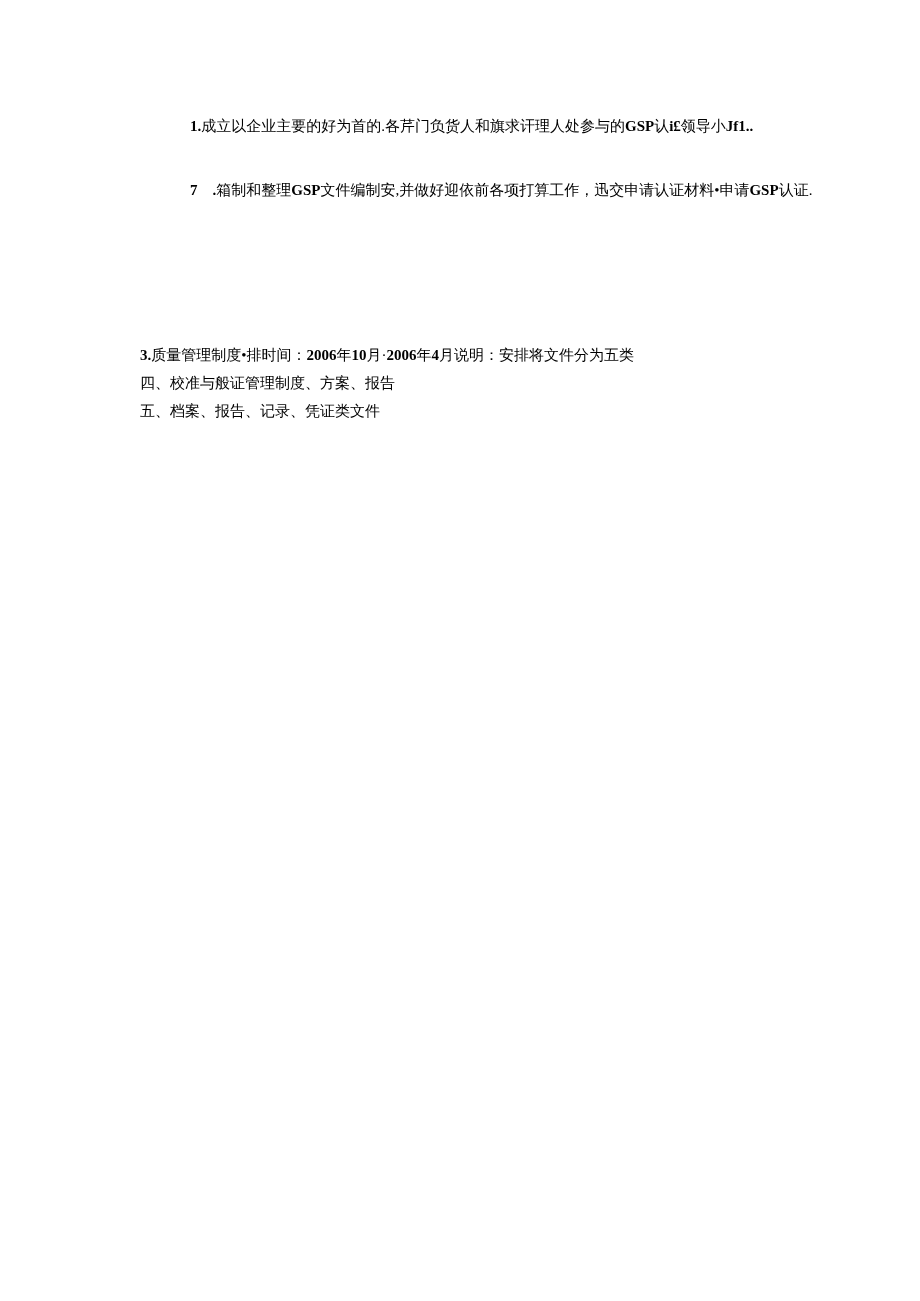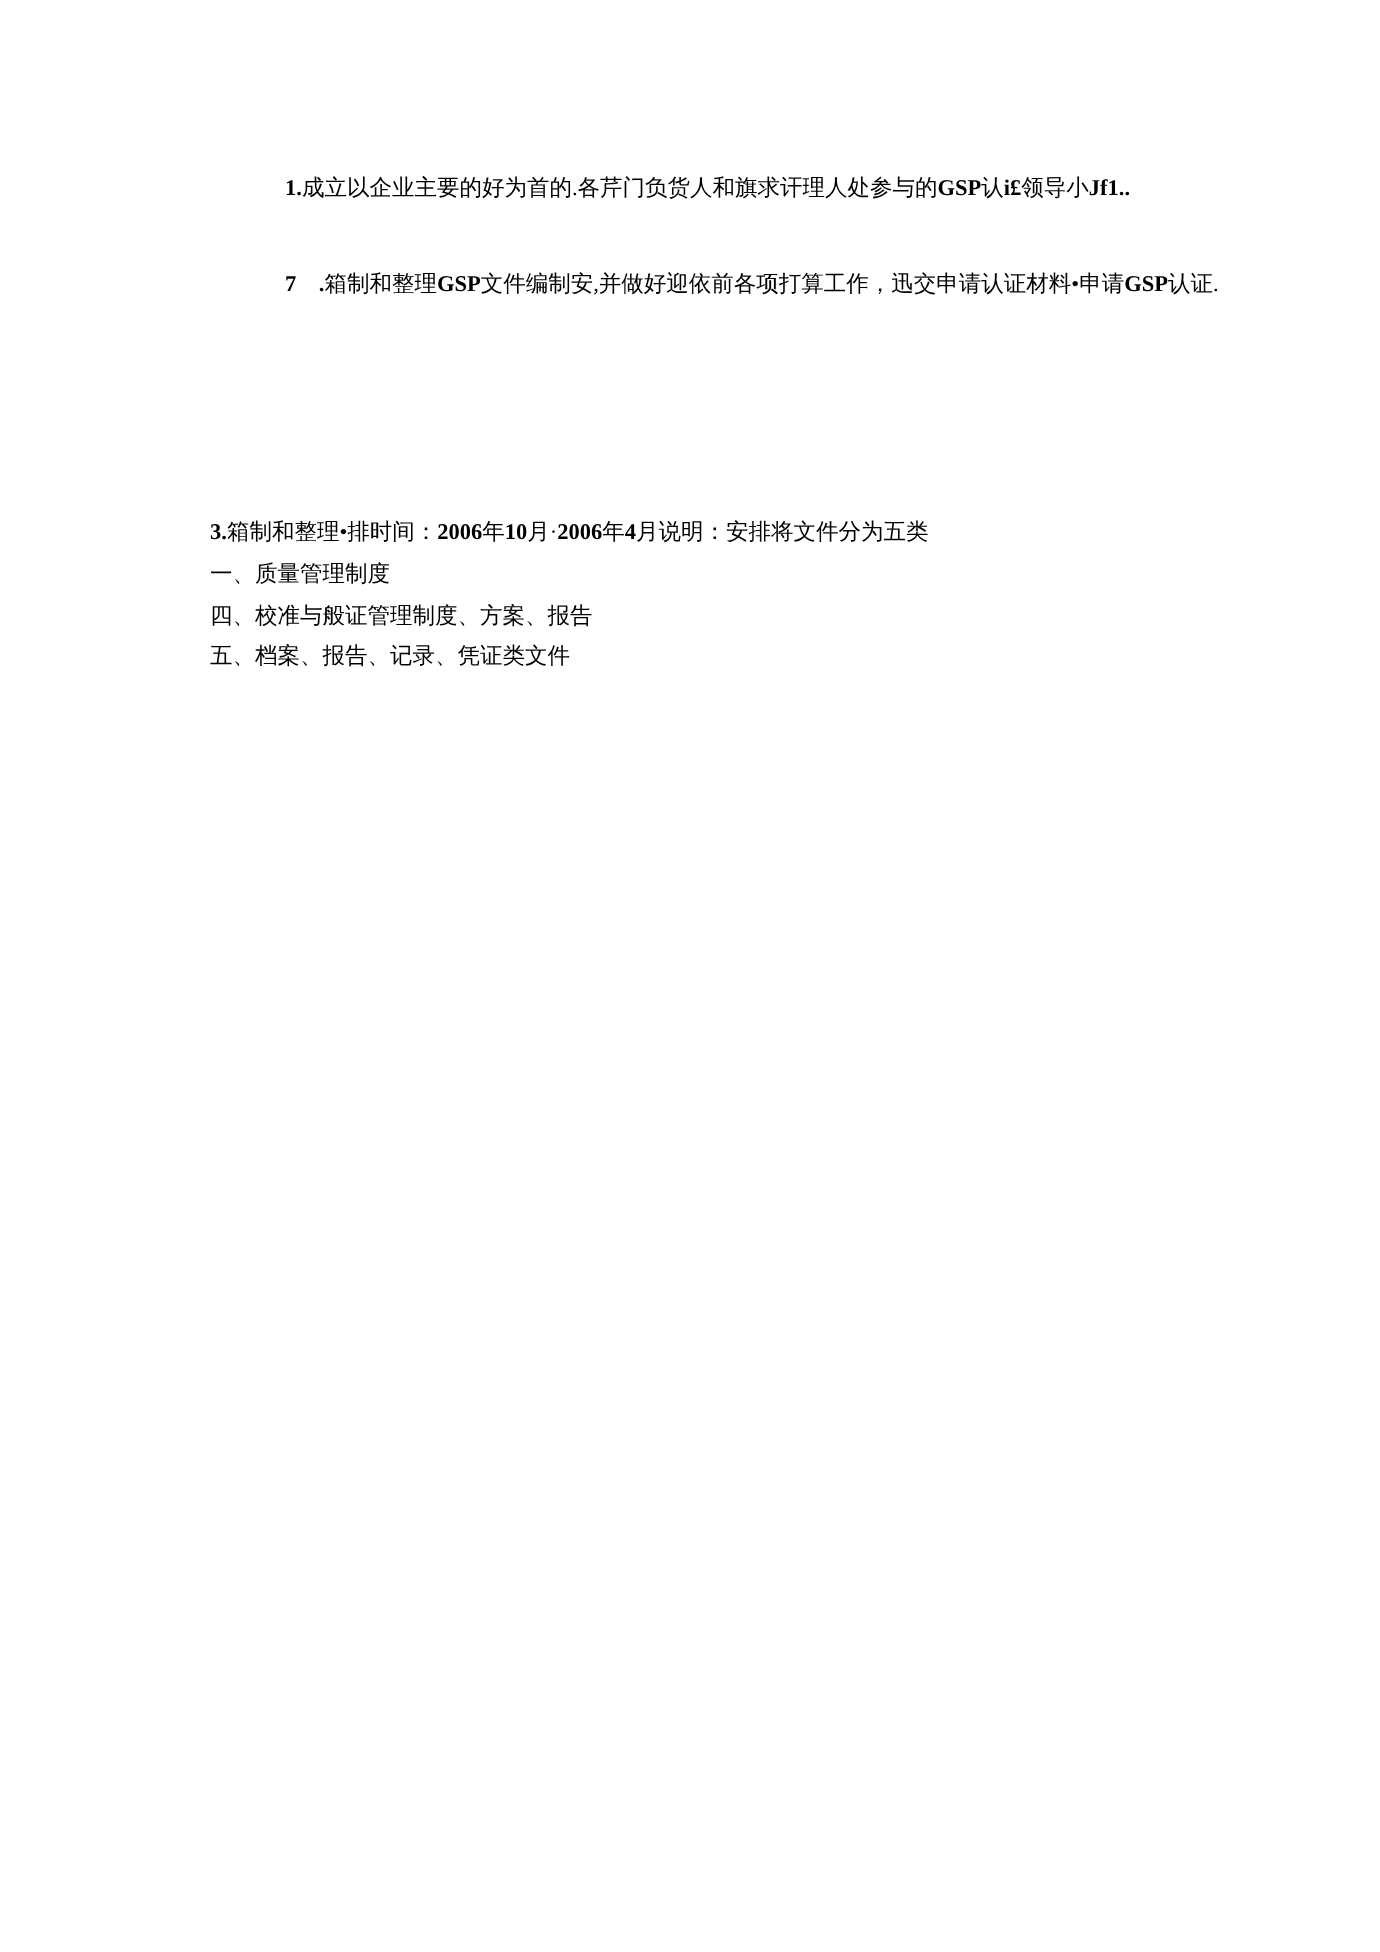--- a/index.html
+++ b/index.html
@@ -55,20 +55,19 @@
   <div class="item-1">
     <span class="bold-num">1.</span><span>成立以企业主要的好为首的.各芹门负货人和旗求讦理人处参与的</span><span class="bold-text">GSP</span><span>认</span><span class="bold-text">i£</span><span>领导小</span><span class="bold-text">Jf1..</span>
   </div>
 
   <div class="item-7">
     <span class="bold-num">7</span><span>&nbsp;&nbsp;&nbsp;&nbsp;</span><span class="bold-num">.</span><span>箱制和整理</span><span class="bold-text">GSP</span><span>文件编制安,并做好迎依前各项打算工作，迅交申请认证材料•申请</span><span class="bold-text">GSP</span><span>认证.</span>
   </div>
 
   <div class="section-3">
     <p>
-      <span class="bold-num">3.</span><span>箱制和整理•排时间：</span><span class="bold-text">2006</span><span>年</span><span class="bold-text">10</span><span>月·</span><span class="bold-text">2006</span><span>年</span><span class="bold-text">4</span><span>月说明：安排将文件分为五类</span>
+      <span class="bold-num">3.</span><span>质量管理制度•排时间：</span><span class="bold-text">2006</span><span>年</span><span class="bold-text">10</span><span>月·</span><span class="bold-text">2006</span><span>年</span><span class="bold-text">4</span><span>月说明：安排将文件分为五类</span>
     </p>
-    <p>一、质量管理制度</p>
     <p>四、校准与般证管理制度、方案、报告</p>
     <p>五、档案、报告、记录、凭证类文件</p>
   </div>
 
 </div>
 
 </body></html>

